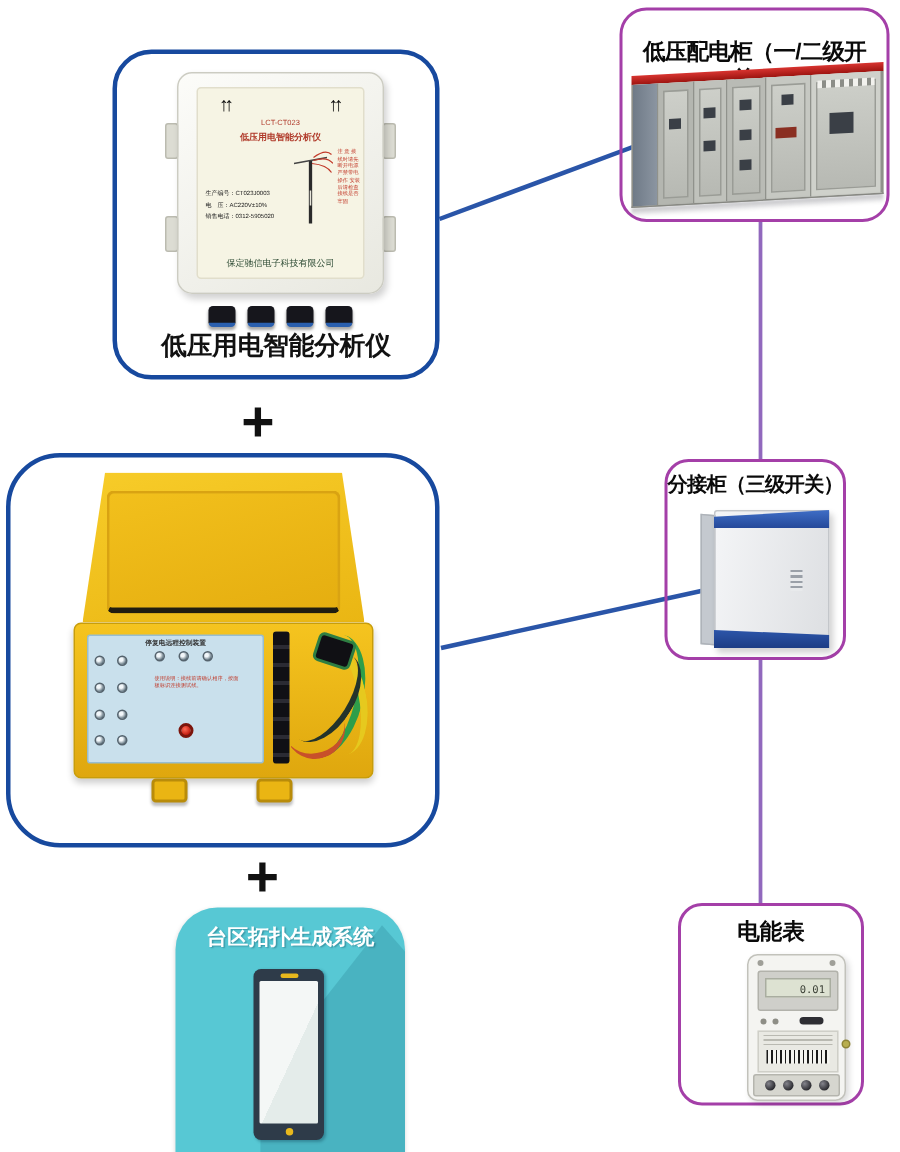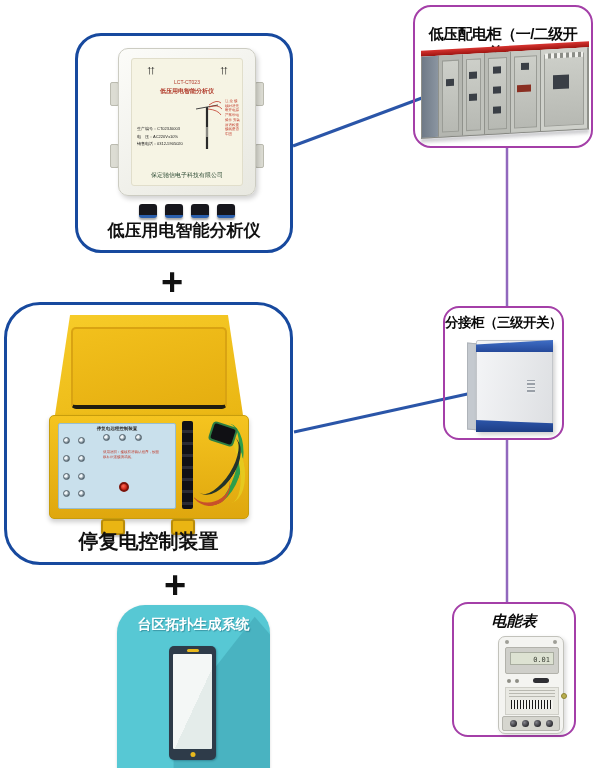--- a/index.html
+++ b/index.html
@@ -188,21 +188,20 @@
           <div class="wire w-green"></div>
           <div class="wire w-yellow"></div>
           <div class="wire w-dark"></div>
           <div class="wire w-red"></div>
           <div class="ctr-plug"></div>
         </div>
       </div>
       <div class="ctr-latch" style="left:52px;"></div>
       <div class="ctr-latch" style="left:122px;"></div>
     </div>
-    <div class="caption" style="bottom:7px; font-size:20px;">停复电控制装置</div>
   </div>
 
   <div class="plus" style="left:100px; top:566px; width:150px;">+</div>
 
   <div class="app">
     <div class="app-shadow"></div>
     <div class="phone">
       <div class="phone-speaker"></div>
       <div class="phone-screen"></div>
       <div class="phone-home"></div>
@@ -253,21 +252,21 @@
     <div class="tap-cab">
       <div class="tap-side"></div>
       <div class="tap-front"></div>
       <div class="tap-top"></div>
       <div class="tap-bot"></div>
       <div class="tap-label"></div>
     </div>
   </div>
 
   <div class="magbox" style="left:452px; top:602px; width:124px; height:135px;">
-    <div class="magtitle" style="top:8px; font-size:15px;font-style:italic;">电能表</div>
+    <div class="magtitle" style="top:8px; font-size:15px;">电能表</div>
     <div class="met">
       <div class="met-screw" style="left:6px;"></div>
       <div class="met-screw" style="right:6px;"></div>
       <div class="met-bezel">
         <div class="met-lcd">0.01</div>
       </div>
       <div class="met-btns">
         <i></i>
         <i></i>
         <div class="met-oval"></div>

